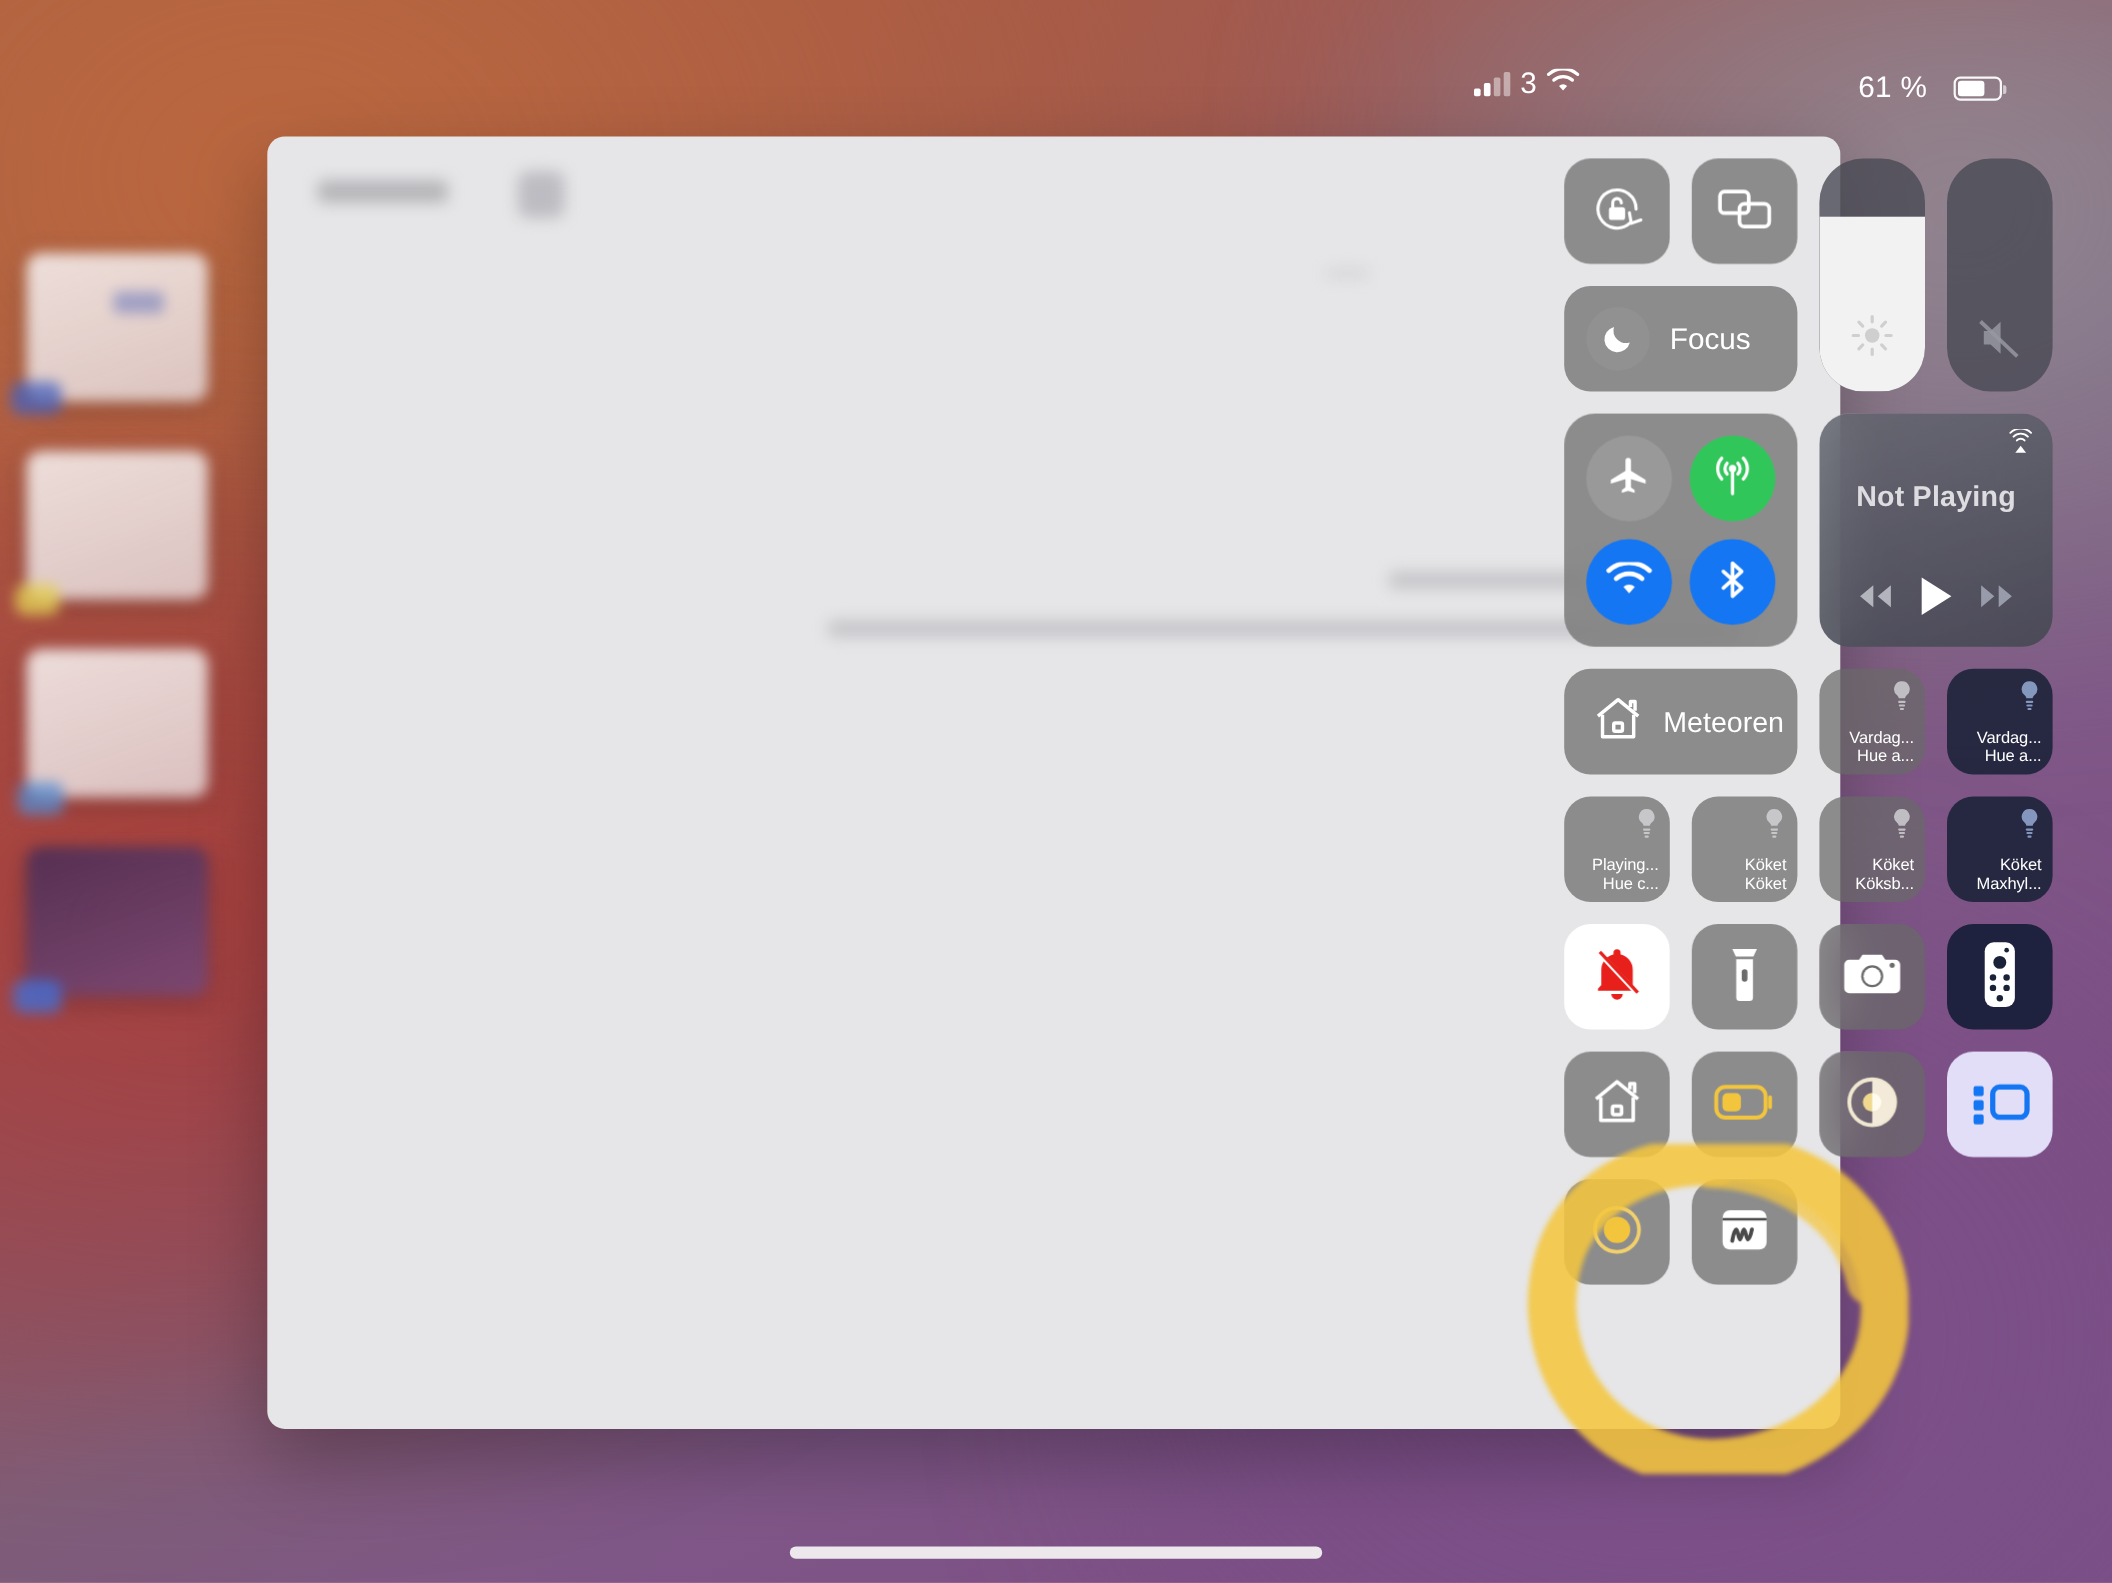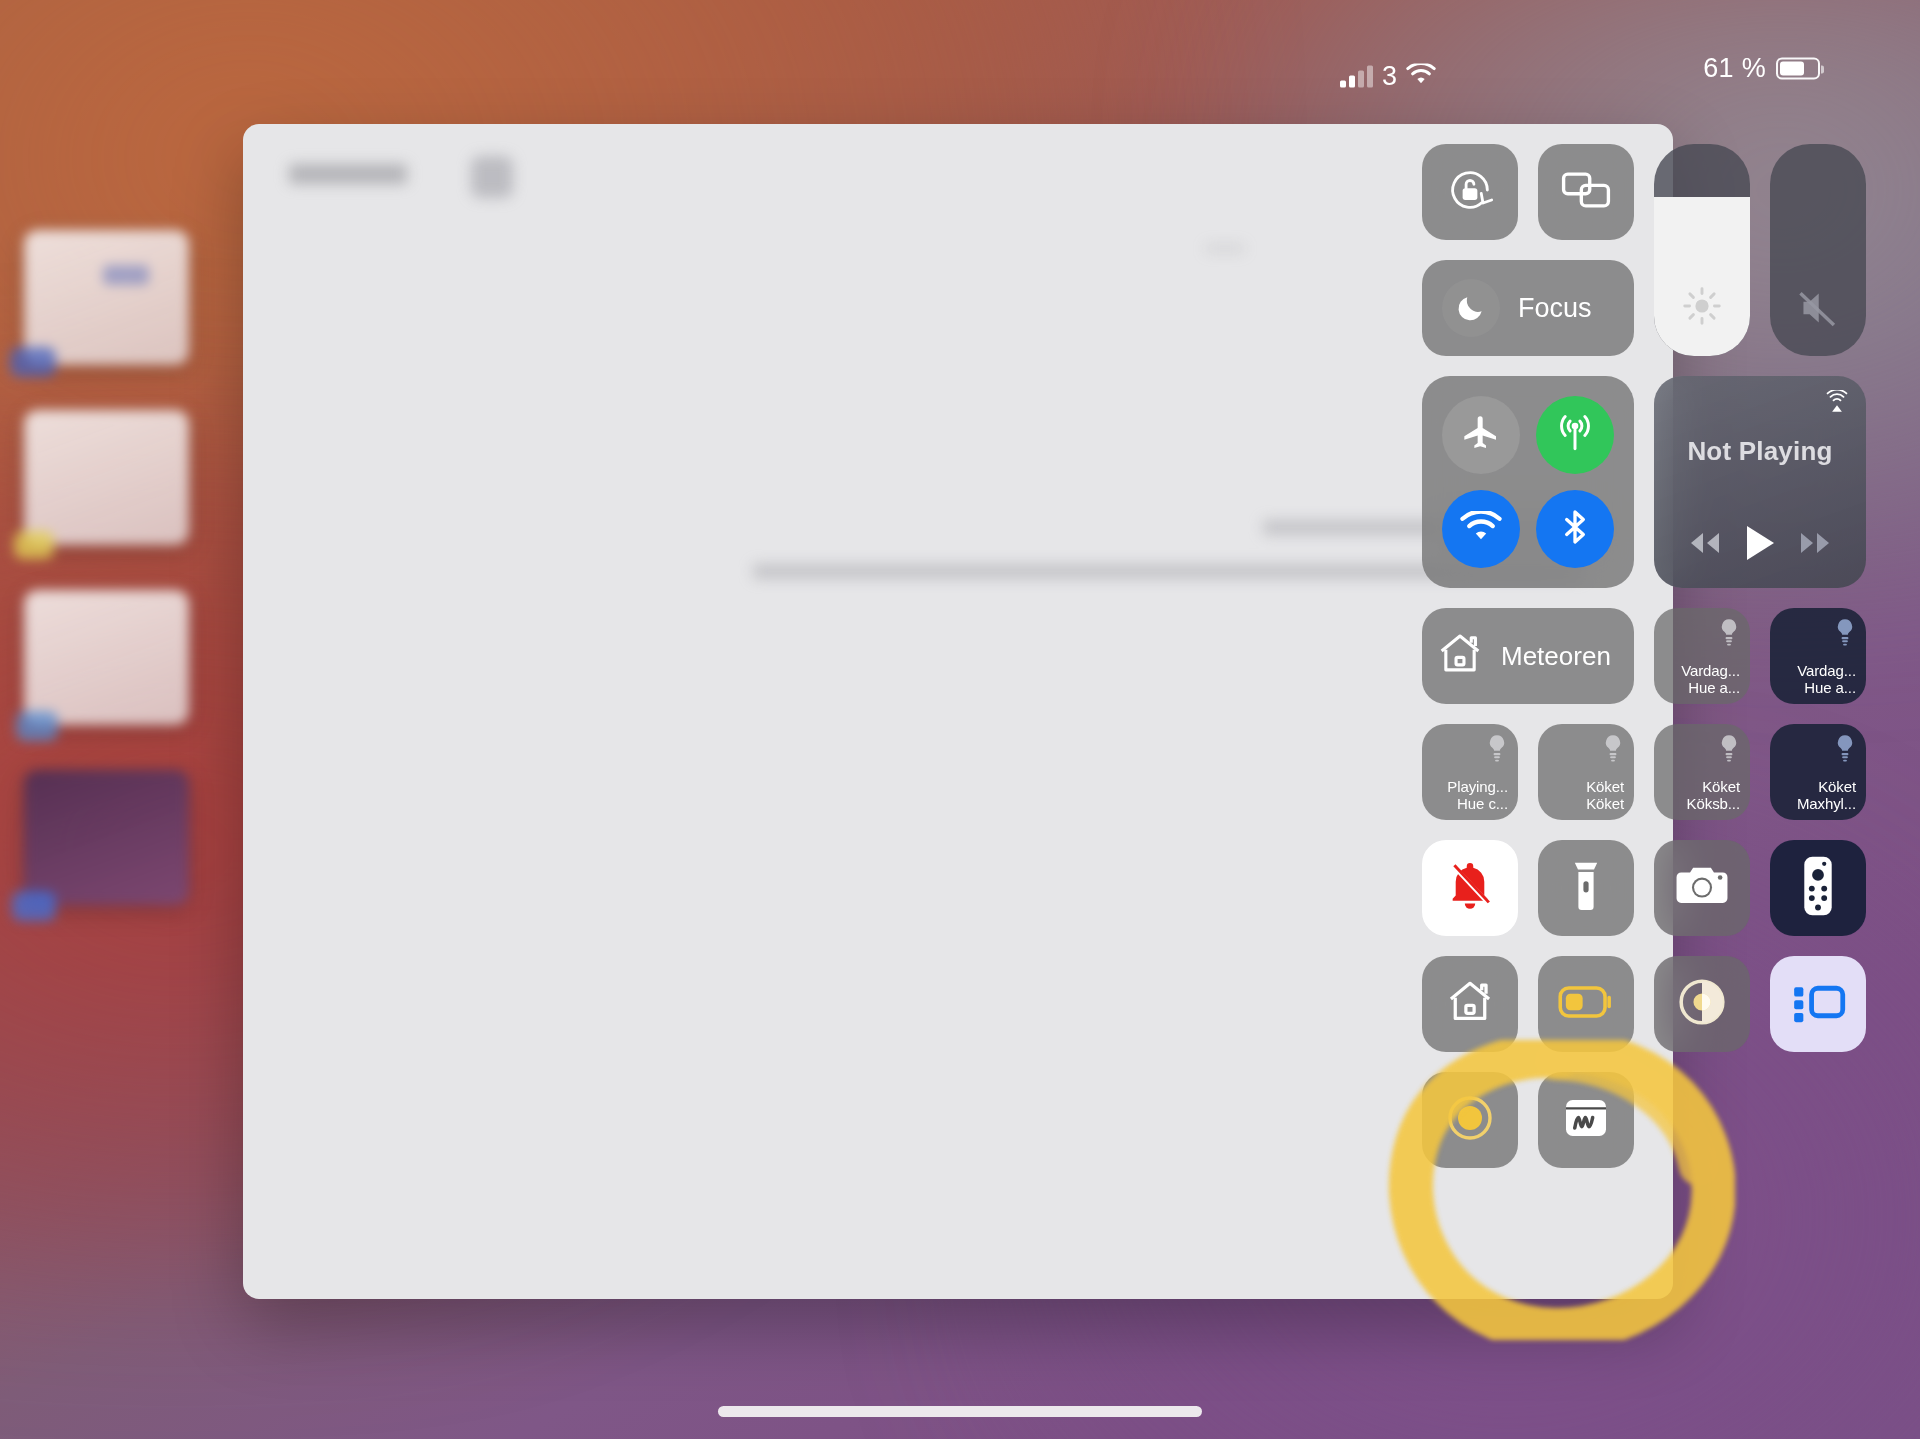--- a/index.html
+++ b/index.html
@@ -55,22 +55,22 @@
     width: 1920px; height: 108px;
     z-index: 40;
     color: #ffffff;
   }
   .sb-center {
     position: absolute; left: 1340px; top: 76px;
     display: flex; align-items: center; gap: 9px;
     transform: translateY(-50%);
   }
   .sb-right {
-    position: absolute; right: 100px; top: 68px;
-    display: flex; align-items: center; gap: 10px;
+    position: absolute; right: 100px; top: 80px;
+    display: flex; align-items: center; gap: 24px;
     transform: translateY(-50%);
   }
   .signal-bars { display: flex; align-items: flex-end; gap: 3px; height: 22px; }
   .signal-bars i { display: block; width: 6px; border-radius: 1.5px; background: #ffffff; }
   .signal-bars i.b1 { height: 7px; }
   .signal-bars i.b2 { height: 12px; }
   .signal-bars i.b3 { height: 17px; opacity: .45; }
   .signal-bars i.b4 { height: 22px; opacity: .45; }
   .carrier-num { font-size: 27px; font-weight: 500; letter-spacing: .2px; }
   .battery-pct { font-size: 27px; font-weight: 400; letter-spacing: .3px; }
@@ -223,21 +223,21 @@
     background: rgba(150,150,150,.55);
     display: flex; align-items: center; justify-content: center;
   }
   .focusbar .flabel { color: #fff; font-size: 27px; font-weight: 500; }
 
   
   .home-wide {
     width: 212px; height: 96px; border-radius: 24px;
     background: rgba(105,105,105,.72);
     display: flex; align-items: center; gap: 16px;
-    padding-left: 13px; box-sizing: border-box;
+    padding-left: 24px; box-sizing: border-box;
   }
   .home-wide .hlabel { color: #fff; font-size: 26px; font-weight: 500; }
 
   
   .acc {
     width: 96px; height: 96px; border-radius: 24px;
     background: rgba(105,105,105,.72);
     position: relative; box-sizing: border-box;
     padding: 10px 10px 8px 12px;
     display: flex; flex-direction: column; justify-content: space-between;

